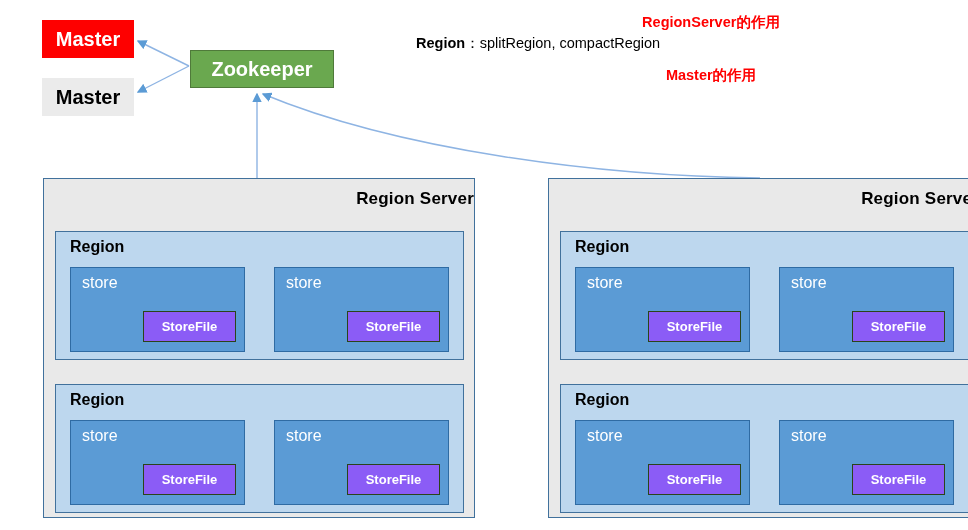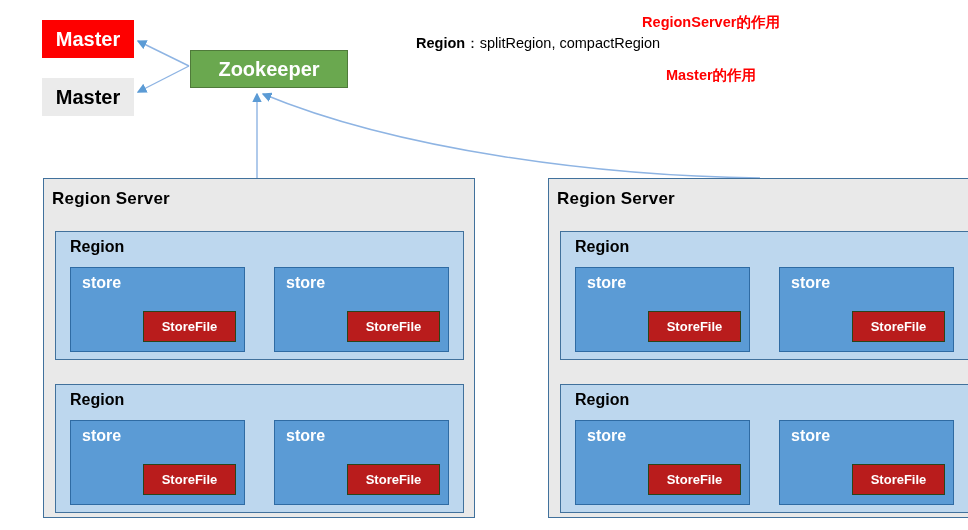--- a/index.html
+++ b/index.html
@@ -26,21 +26,21 @@
   }
   .master-active {
     left: 4px; top: 20px; width: 92px; height: 38px;
     background: #fe0000; color: #ffffff; font-size: 20px;
   }
   .master-standby {
     left: 4px; top: 78px; width: 92px; height: 38px;
     background: #ebebeb; color: #000000; font-size: 20px;
   }
   .zookeeper {
-    left: 152px; top: 50px; width: 158px; height: 38px;
+    left: 152px; top: 50px; width: 144px; height: 38px;
     background: #6aa84f; border: 1px solid #4f7a3a;
     color: #ffffff; font-size: 20px;
   }
 
   
   .annotations {
     position: absolute; left: 378px; top: 12px; width: 590px;
     font-size: 14.5px; line-height: 1.46; color: #000000;
   }
   .ann-head { color: #ff0000; font-weight: bold; text-align: center; }
@@ -53,22 +53,23 @@
     position: absolute; top: 178px; height: 340px;
     background: #e9e9e9;
     border: 1.5px solid #41719c;
     padding: 0;
   }
   .rs-left  { left: 5px;   width: 432px; }
   .rs-right { left: 510px; width: 432px; }
 
   .rs-title {
     font-size: 17px; font-weight: bold; color: #000000;
-    padding: 10px 0 0 8px;
+    padding: 10px 0 0 25px;
     letter-spacing: 0.2px;
+    text-align: right;
   }
 
   .region {
     position: absolute; left: 11px; width: 409px; height: 129px;
     background: #bdd7ee;
     border: 1.5px solid #41719c;
   }
   .region-1 { top: 52px; }
   .region-2 { top: 205px; }
 
@@ -79,28 +80,28 @@
 
   .store {
     position: absolute; top: 35px; width: 175px; height: 85px;
     background: #5b9bd5;
     border: 1.5px solid #2f6ba3;
   }
   .store-a { left: 14px; }
   .store-b { left: 218px; }
 
   .store-label {
-    font-size: 16px; font-weight: bold; color: #ffffff;
+    font-size: 16px; font-weight: normal; color: #ffffff;
     padding: 6px 0 0 11px;
   }
 
   .storefile {
     position: absolute; right: 8px; bottom: 9px;
     width: 93px; height: 31px;
-    background: #b91c1c;
+    background: #8b5cf6;
     border: 1px solid #2b4419;
     display: flex; align-items: center; justify-content: center;
     font-size: 13px; font-weight: bold; color: #ffffff;
   }
 
   
   .watermark {
     position: absolute; left: 678px; top: 497px;
     font-size: 15px; color: #d9d9d9;
     white-space: nowrap; letter-spacing: 0.2px;

